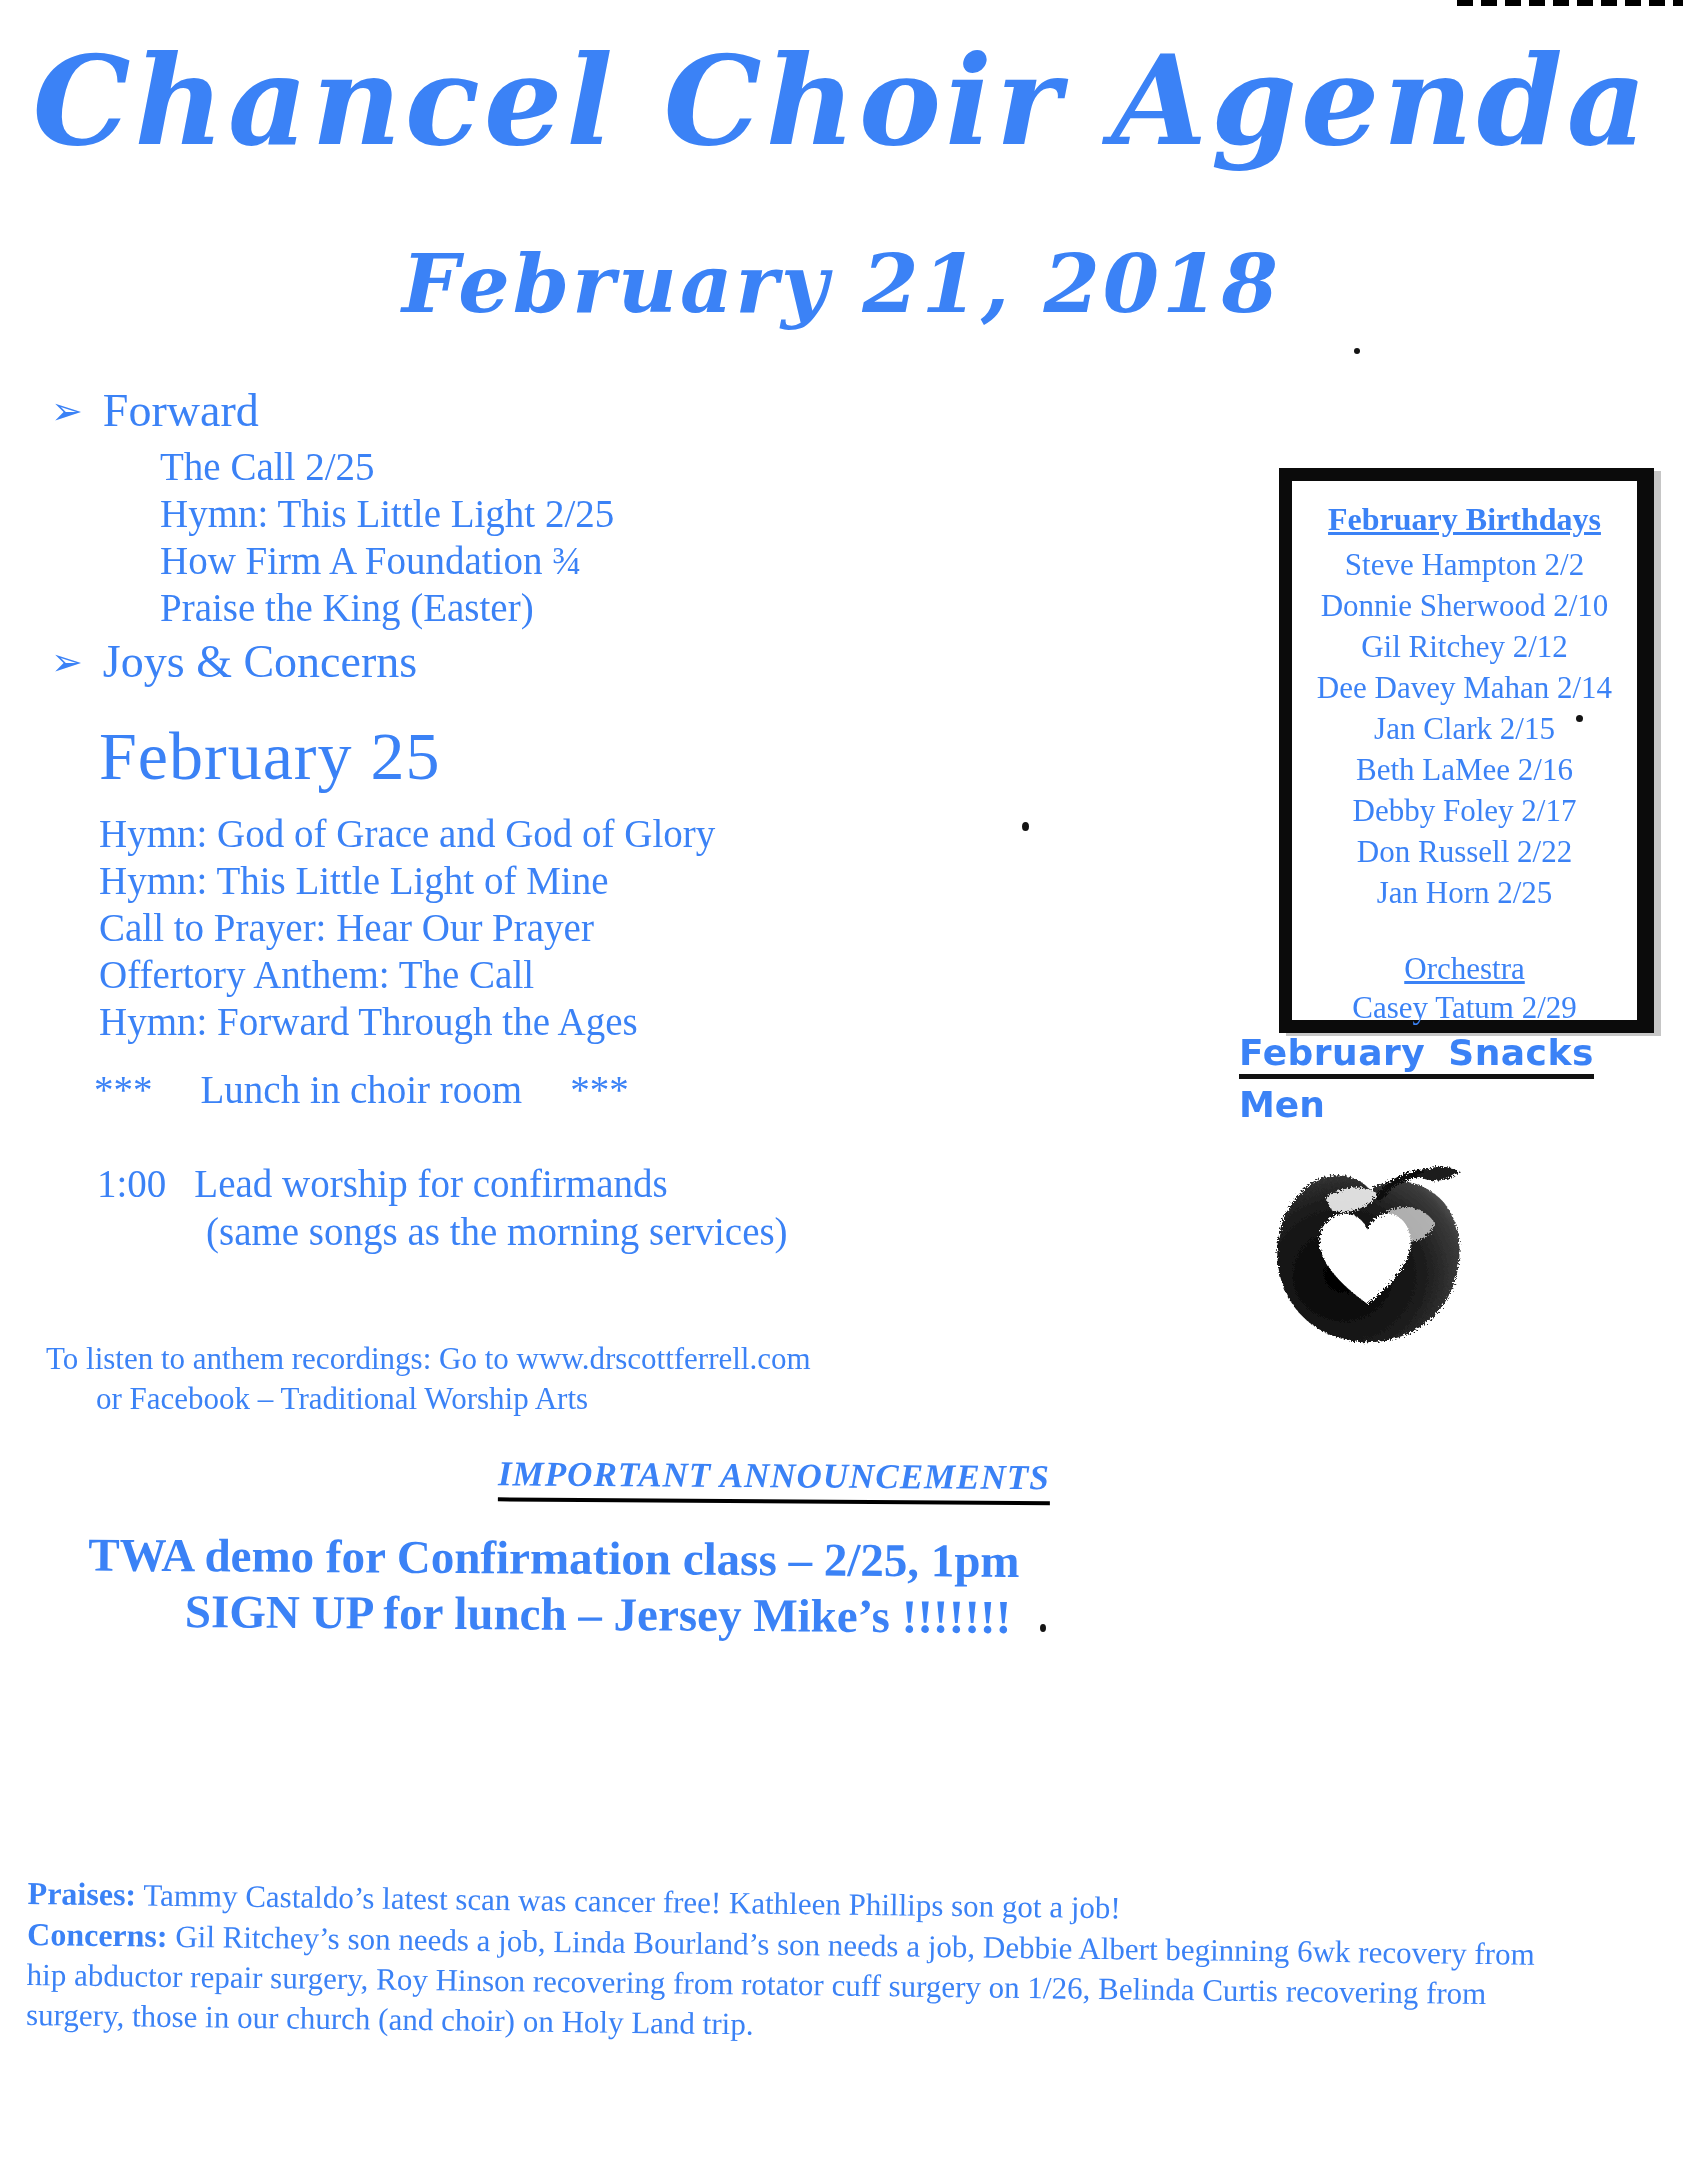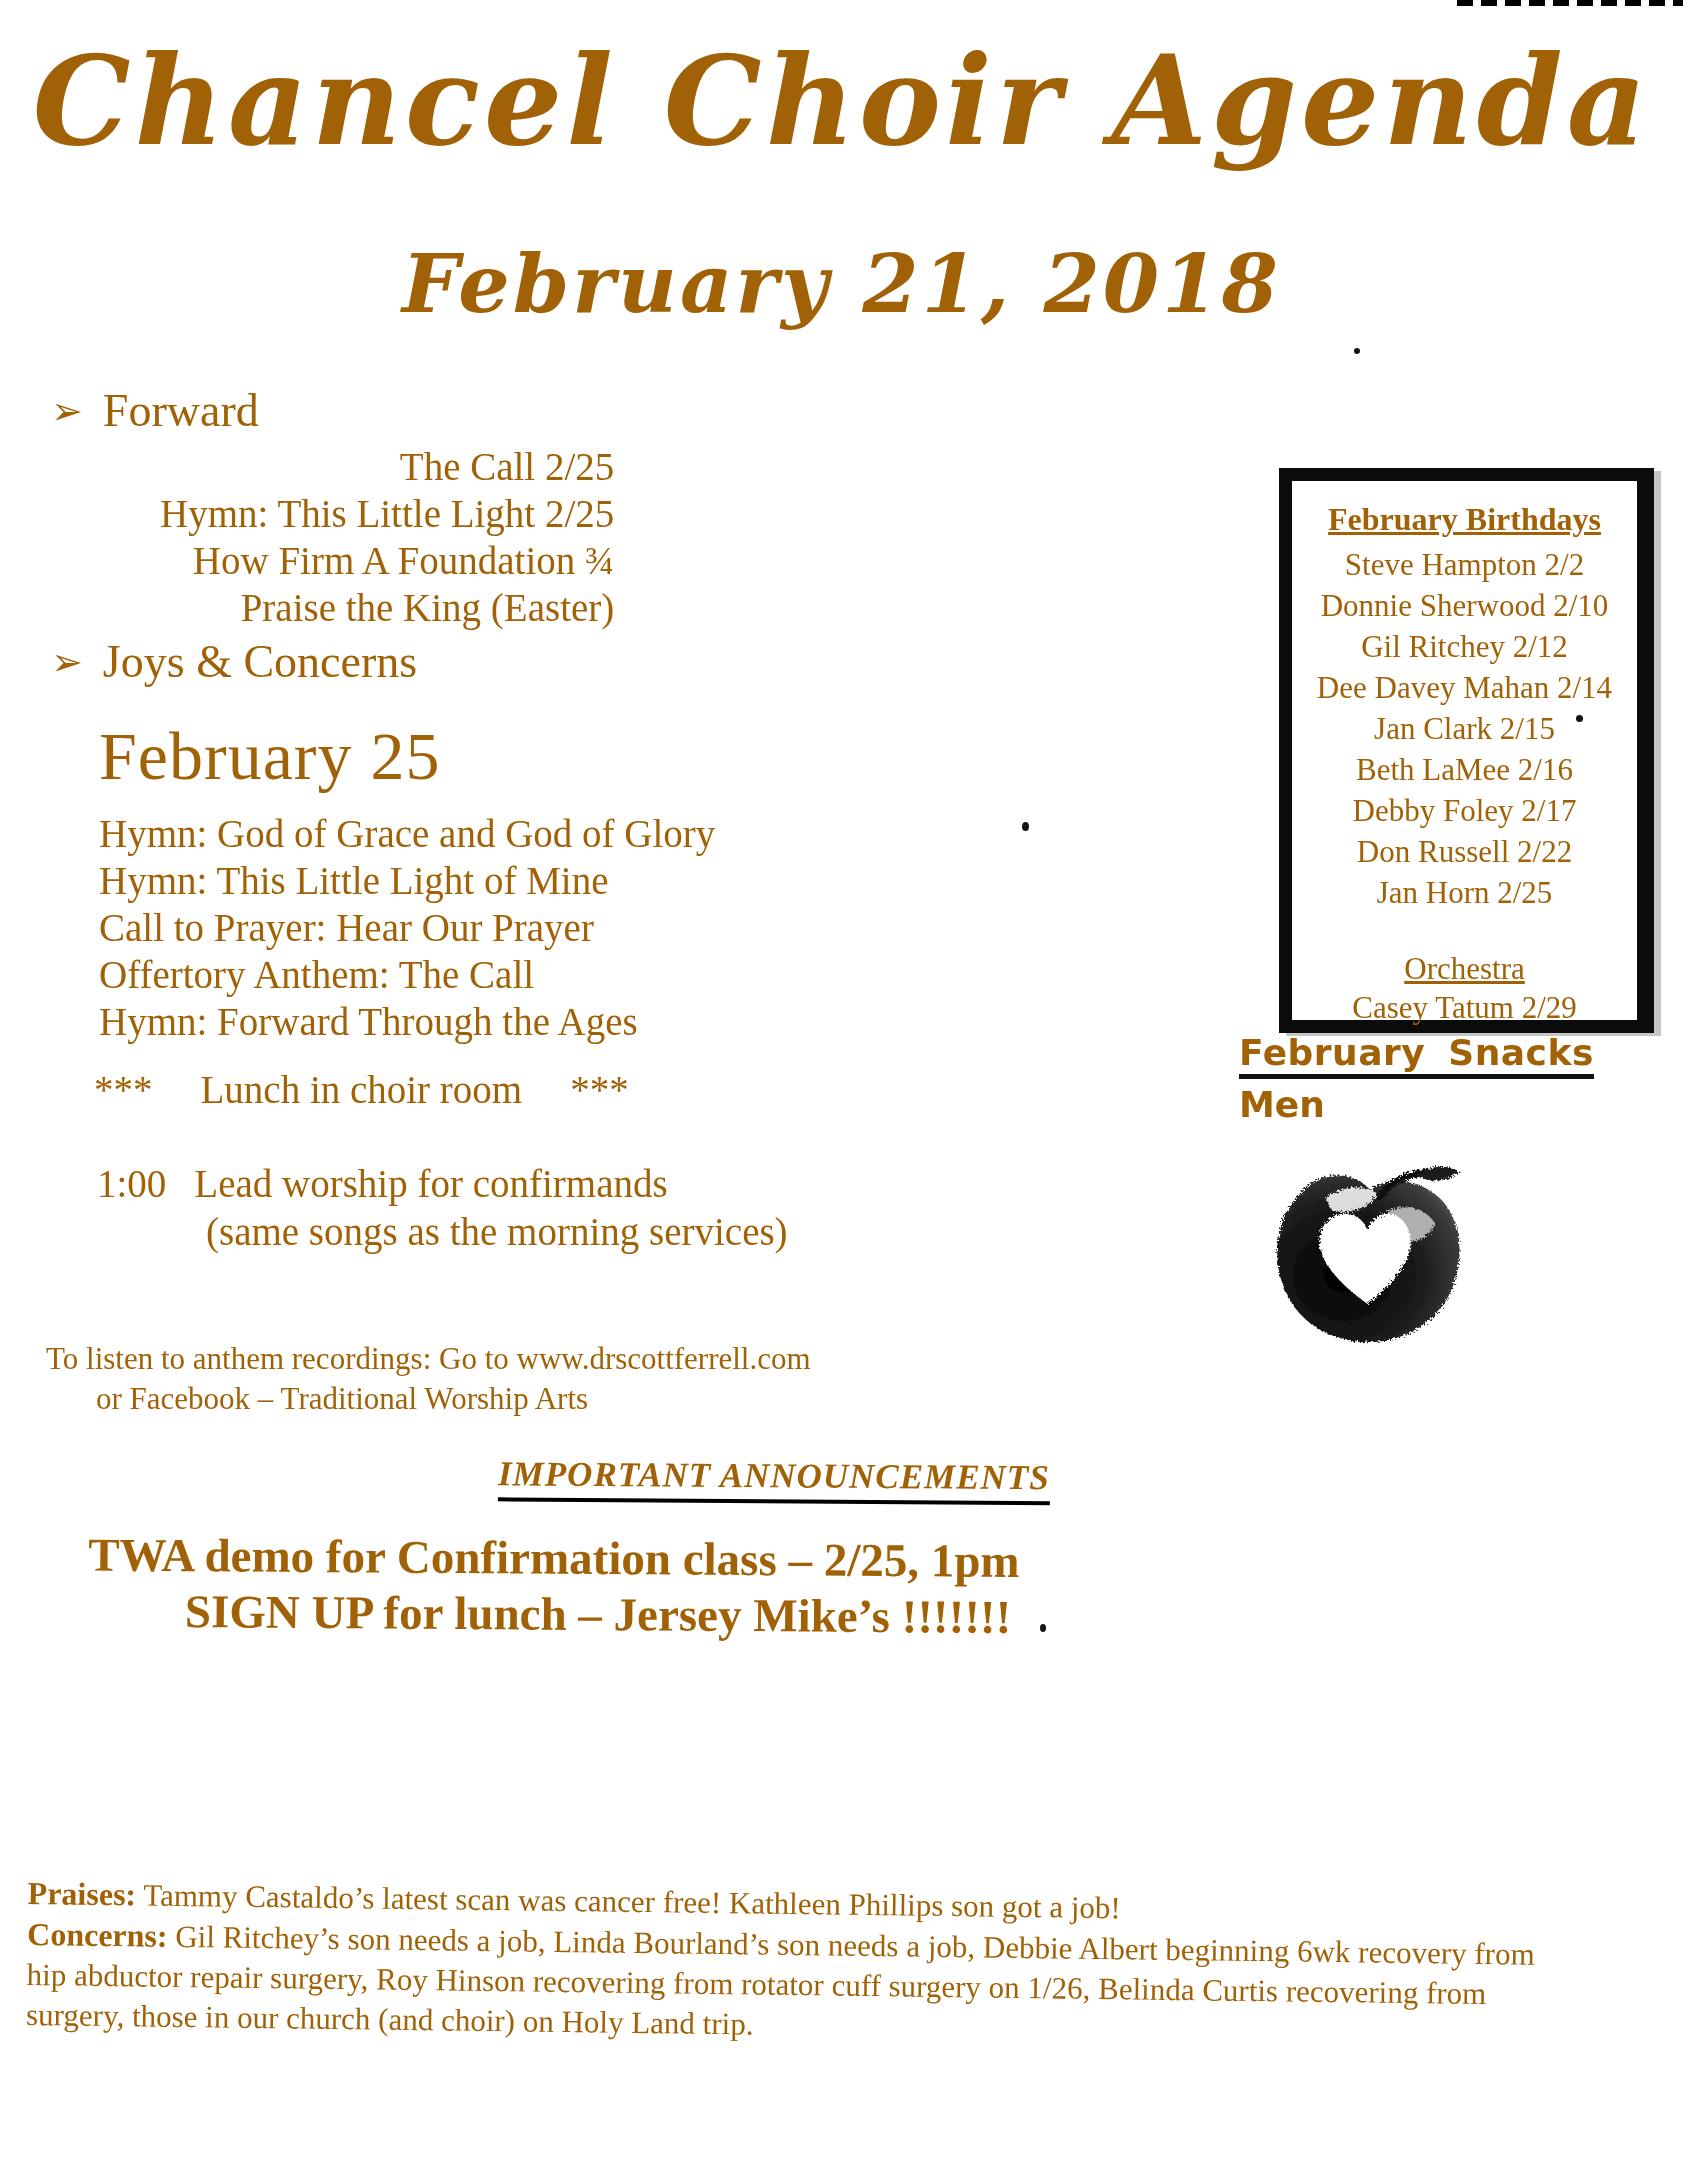--- a/index.html
+++ b/index.html
@@ -1,20 +1,20 @@
 <!DOCTYPE html>
 <html><head>
 <meta charset="utf-8">
 <style>
   html,body{margin:0;padding:0;background:#e9e9e9;}
   .page{
     position:relative;
     width:1683px;height:2178px;
     background:#ffffff;
-    color:#a16207;
+    color:#3b82f6;
     font-family:"Liberation Serif", serif;
     overflow:hidden;
   }
   
   .artifact-top{
     position:absolute;left:1457px;top:0;width:226px;height:6px;
     background:repeating-linear-gradient(90deg,#000 0 16px,transparent 16px 24px);
   }
   .speck{position:absolute;background:#141414;border-radius:50%;}
 
@@ -32,21 +32,21 @@
     text-align:center;
     font-family:cursive,"DejaVu Serif",serif;
     font-style:italic;font-weight:bold;
     font-size:81px;letter-spacing:3px;white-space:nowrap;
   }
 
   
   .agenda{position:absolute;left:51px;top:384px;}
   .bullet-row{display:flex;align-items:baseline;gap:20px;font-size:46px;}
   .bullet-glyph{font-family:"DejaVu Sans",sans-serif;font-size:38px;position:relative;top:-2px;}
-  .anthem-items{margin:6px 0 4px 109px;font-size:39px;line-height:47px;text-align:right;}
+  .anthem-items{margin:6px 0 4px 109px;font-size:39px;line-height:47px;}
 
   
   .feb25{position:absolute;left:99px;top:717px;}
   .feb25-heading{font-size:68px;font-weight:normal;margin:0 0 14px 0;letter-spacing:1px;}
   .feb25-items{font-size:39px;line-height:47px;}
 
   .lunch{position:absolute;left:94px;top:1067px;font-size:39px;white-space:nowrap;}
   .lunch .gap{display:inline-block;width:48px;}
 
   .confirmands{position:absolute;left:97px;top:1160px;font-size:39px;line-height:48px;}

